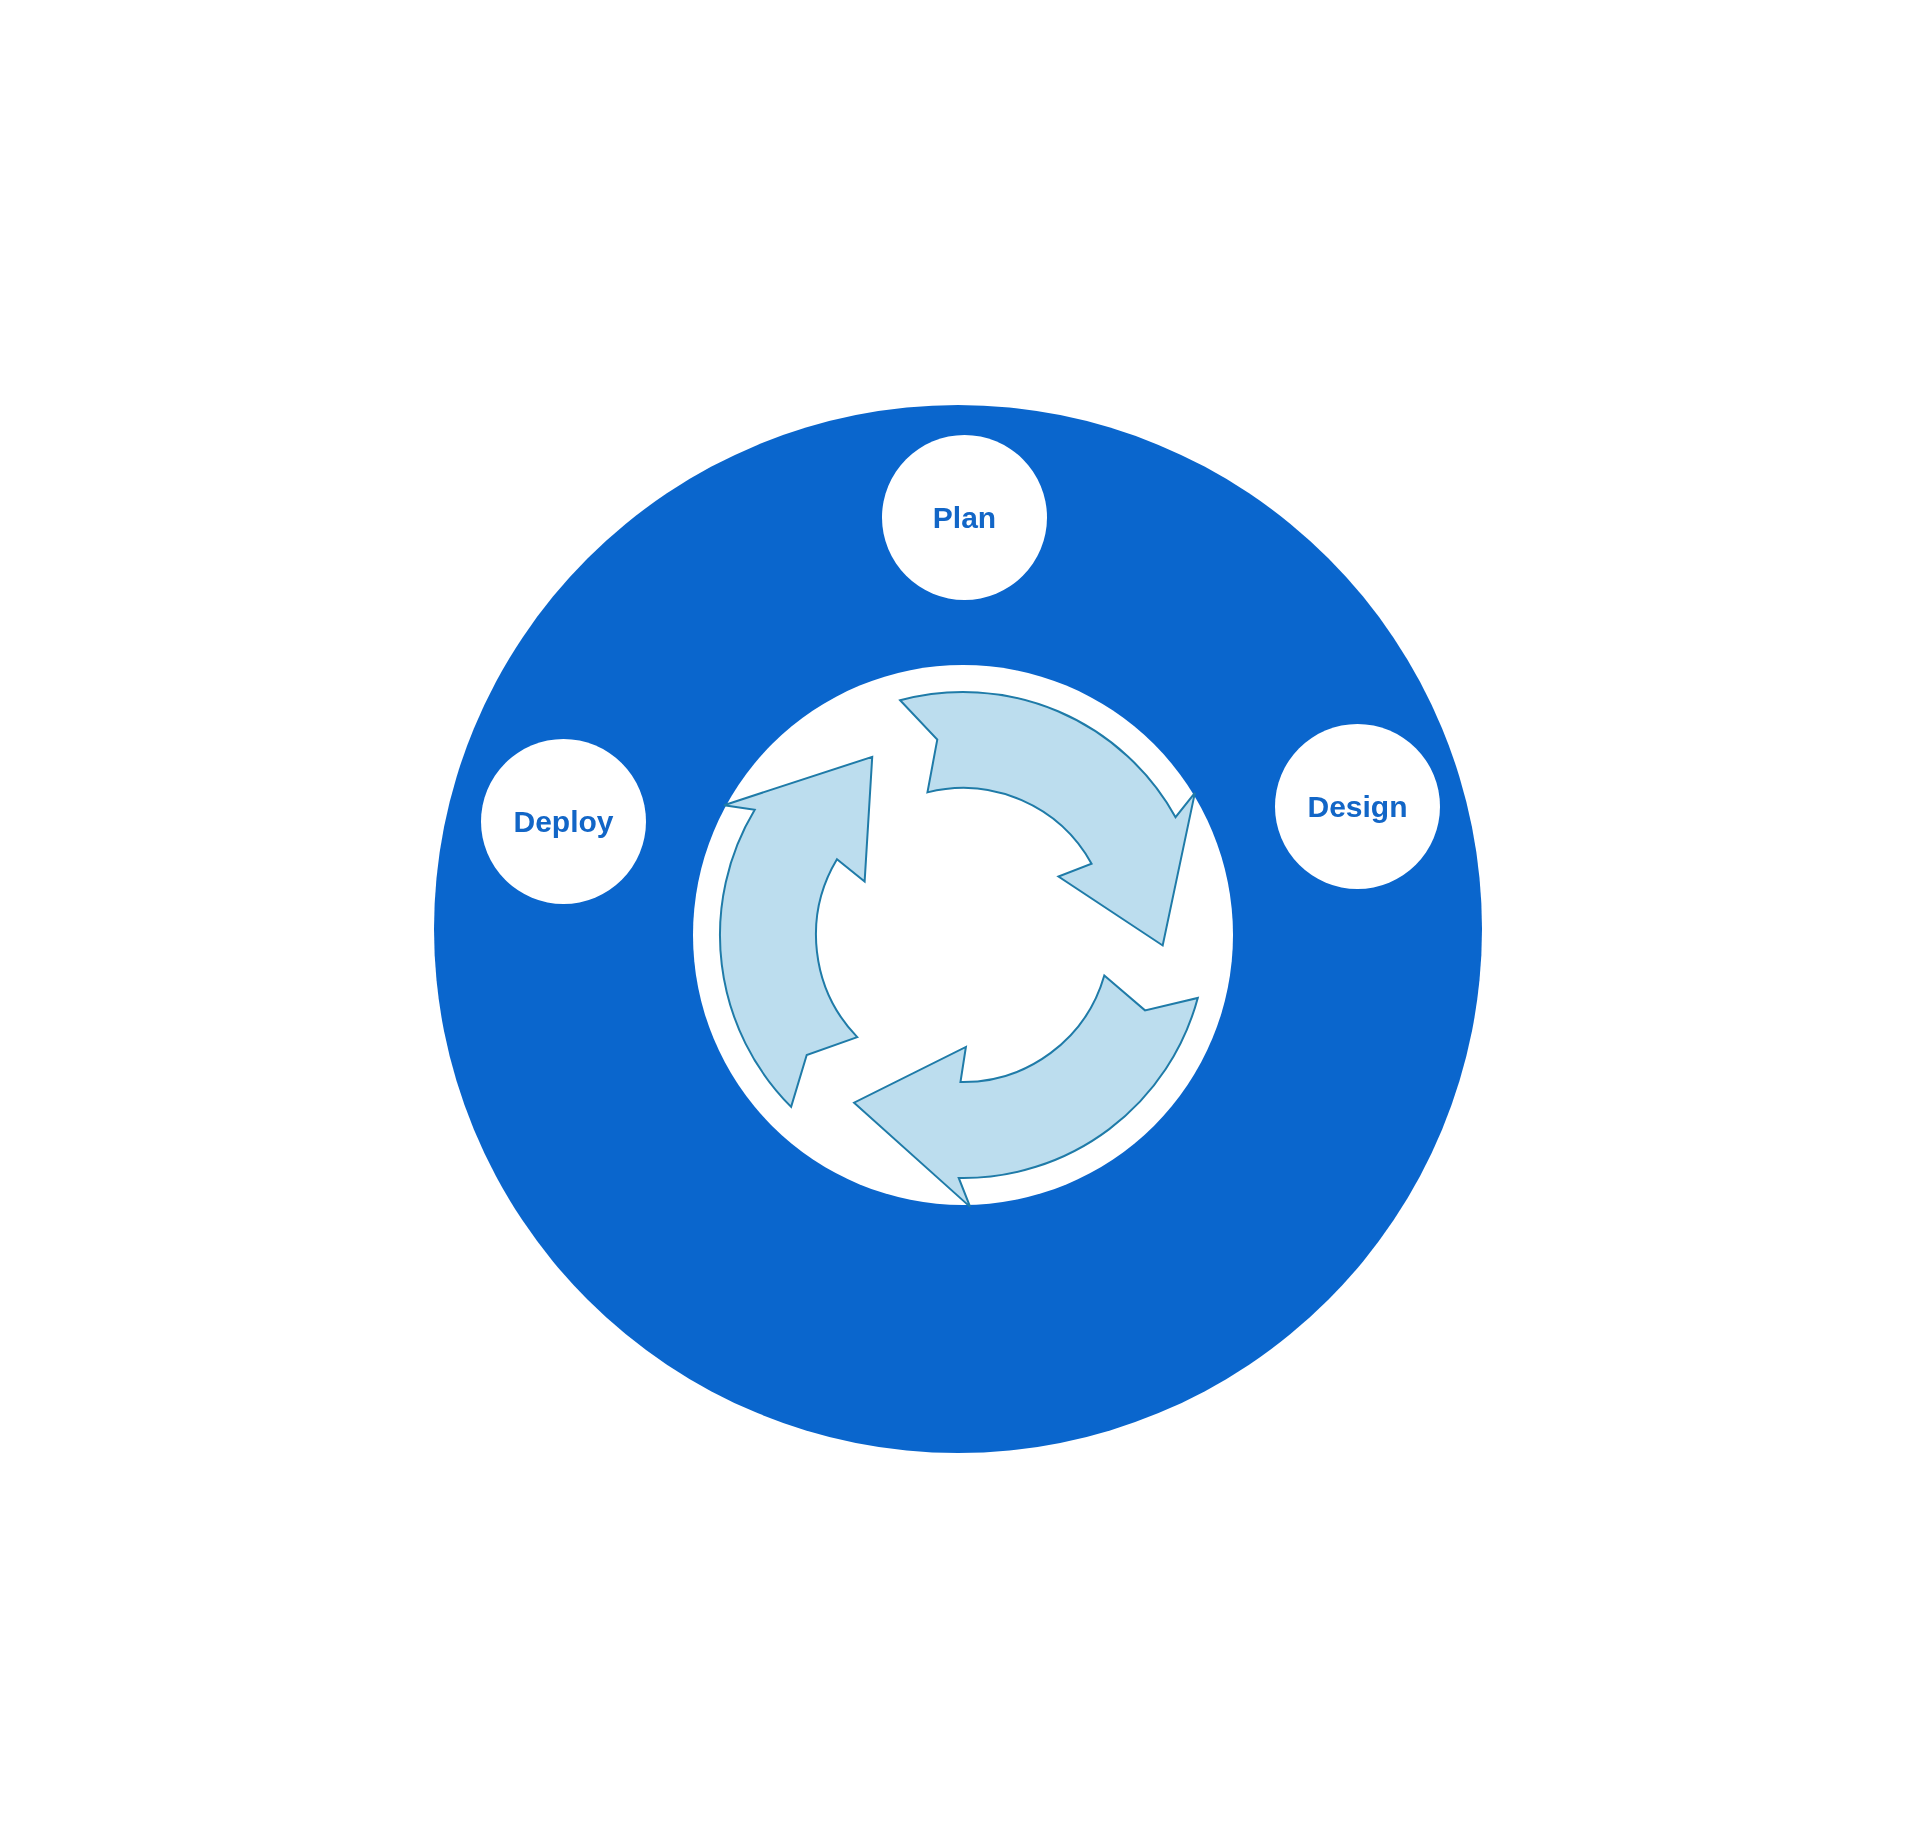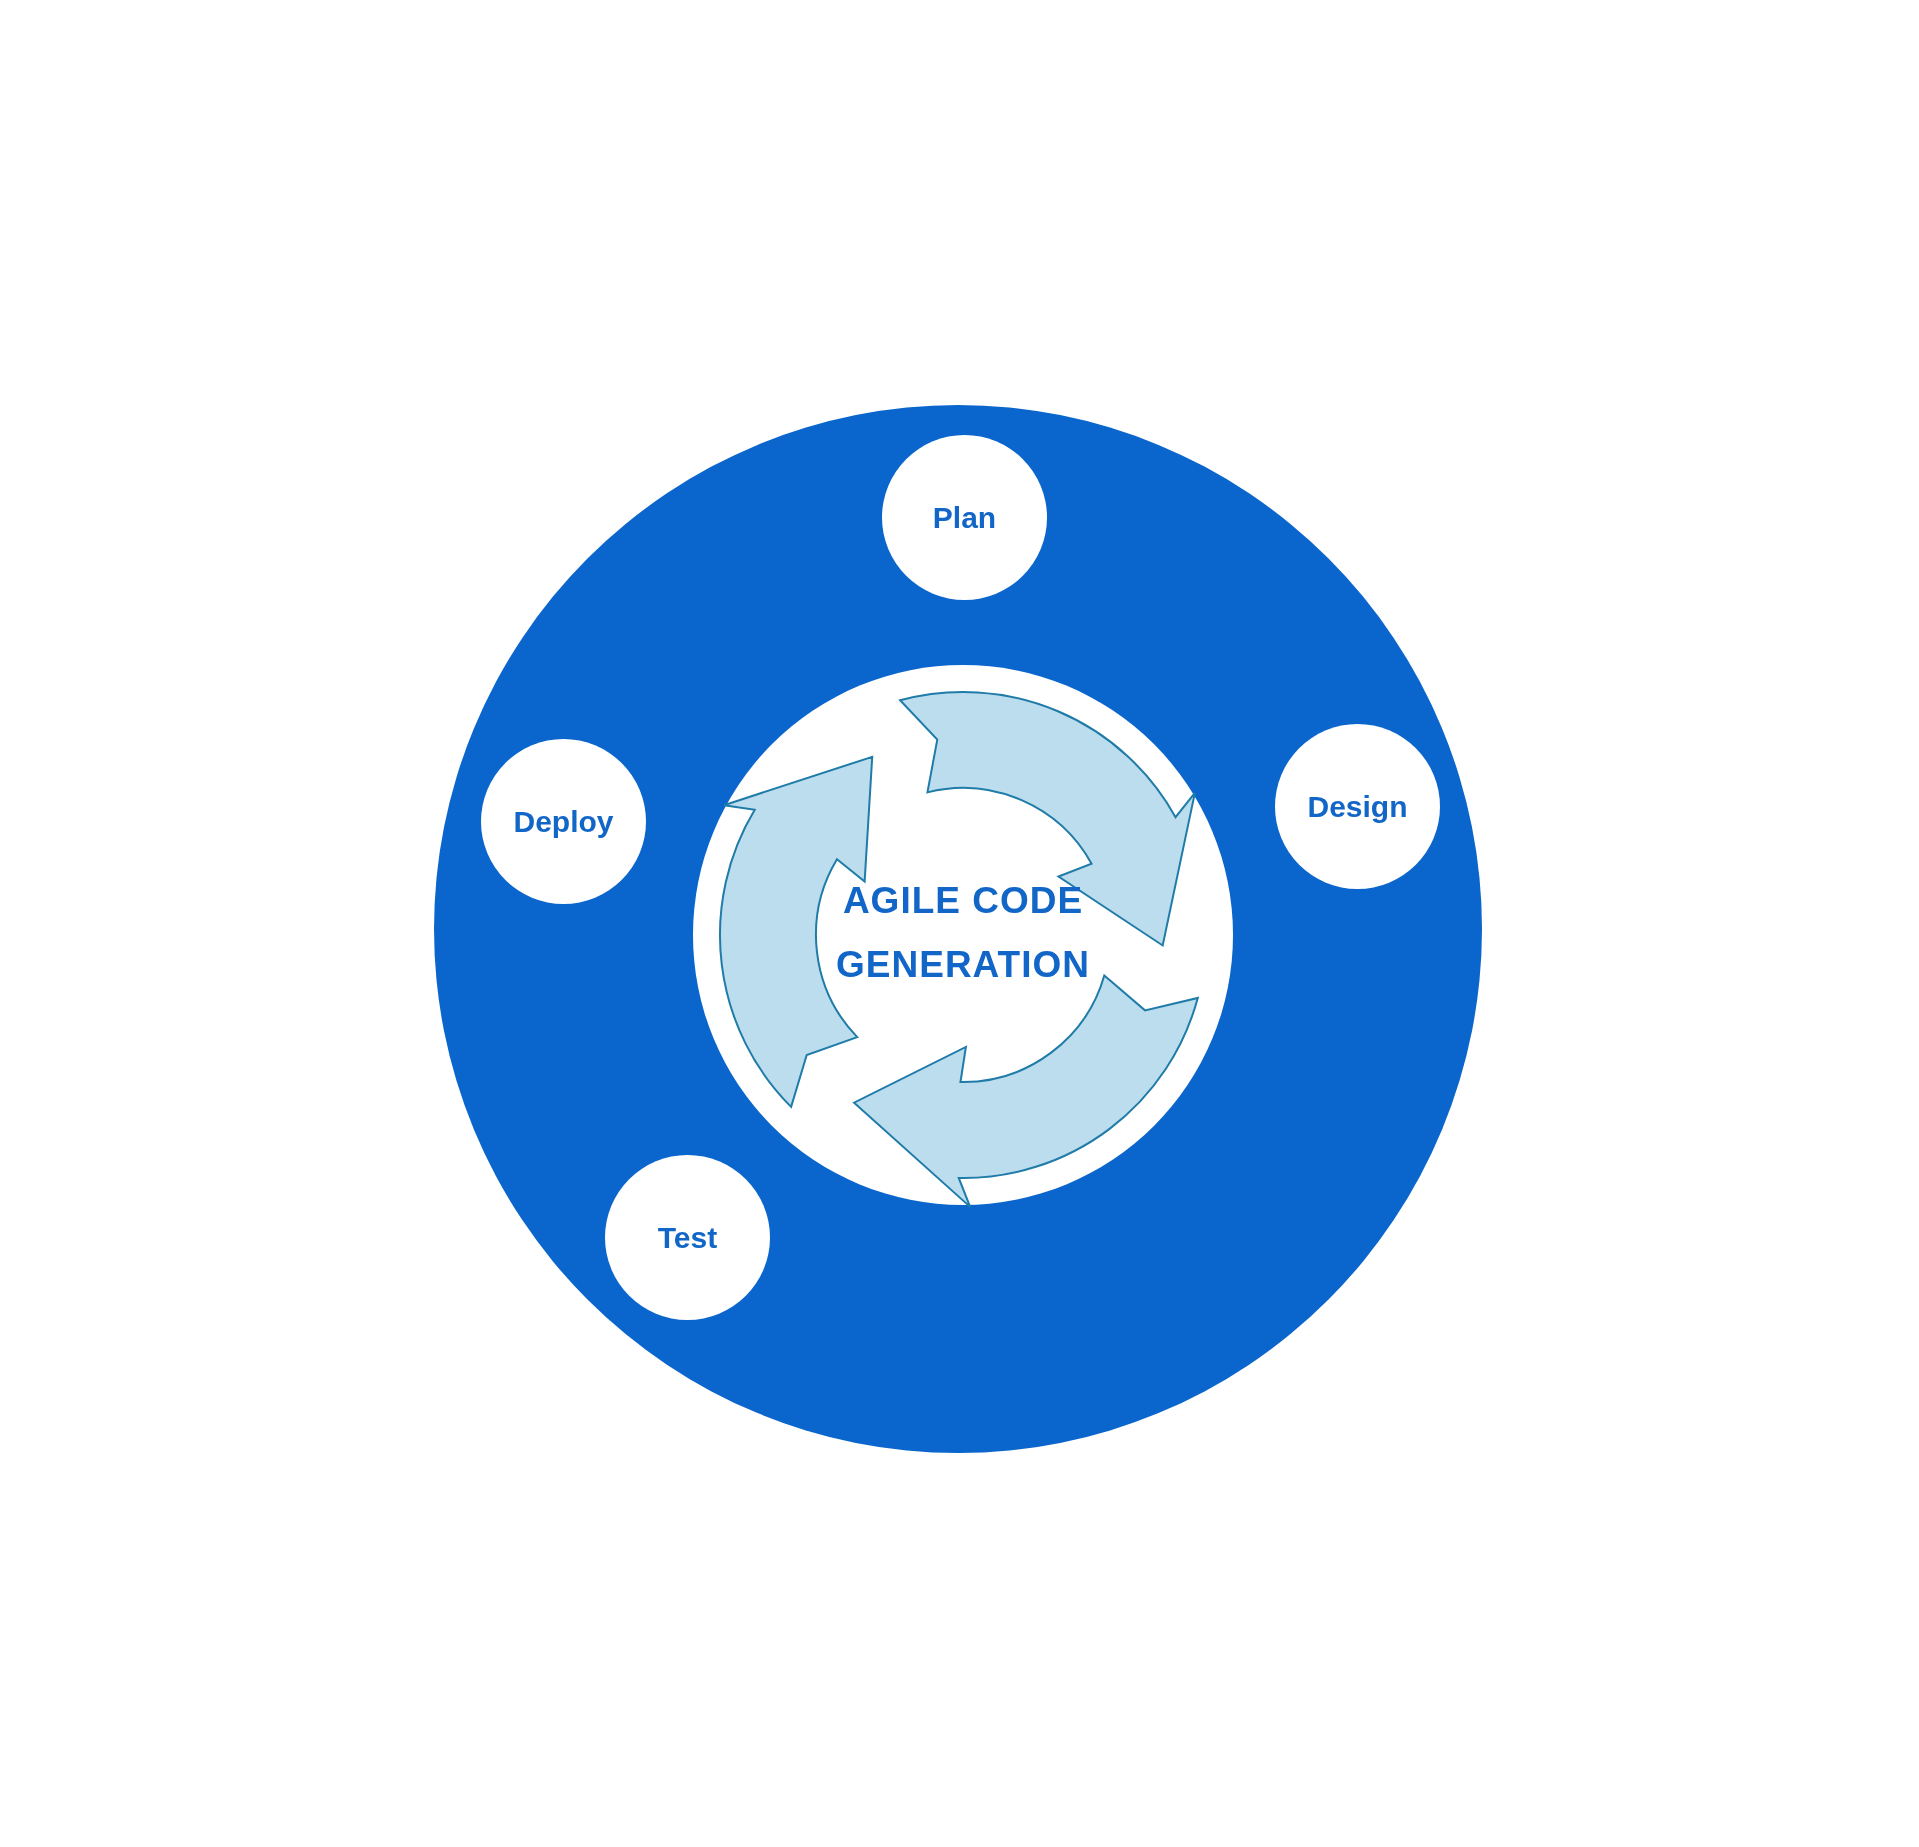--- a/index.html
+++ b/index.html
@@ -68,31 +68,24 @@
 
   <svg class="cycle-svg" viewBox="-300 -300 600 600" xmlns="http://www.w3.org/2000/svg">
     <circle cx="0" cy="0" r="270" fill="#ffffff"></circle>
     <g fill="#bcddee" stroke="#1f7ba8" stroke-width="2" stroke-linejoin="miter">
       <path transform="rotate(13)" d="M 242.9 8.5 A 243 243 0 0 1 50.5 237.7 L 68.1 263.3 L -68.4 187.9 L 28.0 108.4 L 30.6 143.8 A 147 147 0 0 0 146.8 7.7 L 194.3 32.5 Z"></path>
       <path transform="rotate(133)" d="M 242.9 8.5 A 243 243 0 0 1 50.5 237.7 L 68.1 263.3 L -68.4 187.9 L 28.0 108.4 L 30.6 143.8 A 147 147 0 0 0 146.8 7.7 L 194.3 32.5 Z"></path>
       <path transform="rotate(253)" d="M 242.9 8.5 A 243 243 0 0 1 50.5 237.7 L 68.1 263.3 L -68.4 187.9 L 28.0 108.4 L 30.6 143.8 A 147 147 0 0 0 146.8 7.7 L 194.3 32.5 Z"></path>
     </g>
   </svg>
 
-  <div class="title">
-    <span>AGILE CODE</span>
-    <span>GENERATION</span>
-  </div>
 
   <div class="stage stage-plan">
     <span>Plan</span>
   </div>
   <div class="stage stage-design">
     <span>Design</span>
-  </div>
-  <div class="stage stage-test">
-    <span>Test</span>
   </div>
   <div class="stage stage-deploy">
     <span>Deploy</span>
   </div>
 
 </div>
 
 </body></html>

